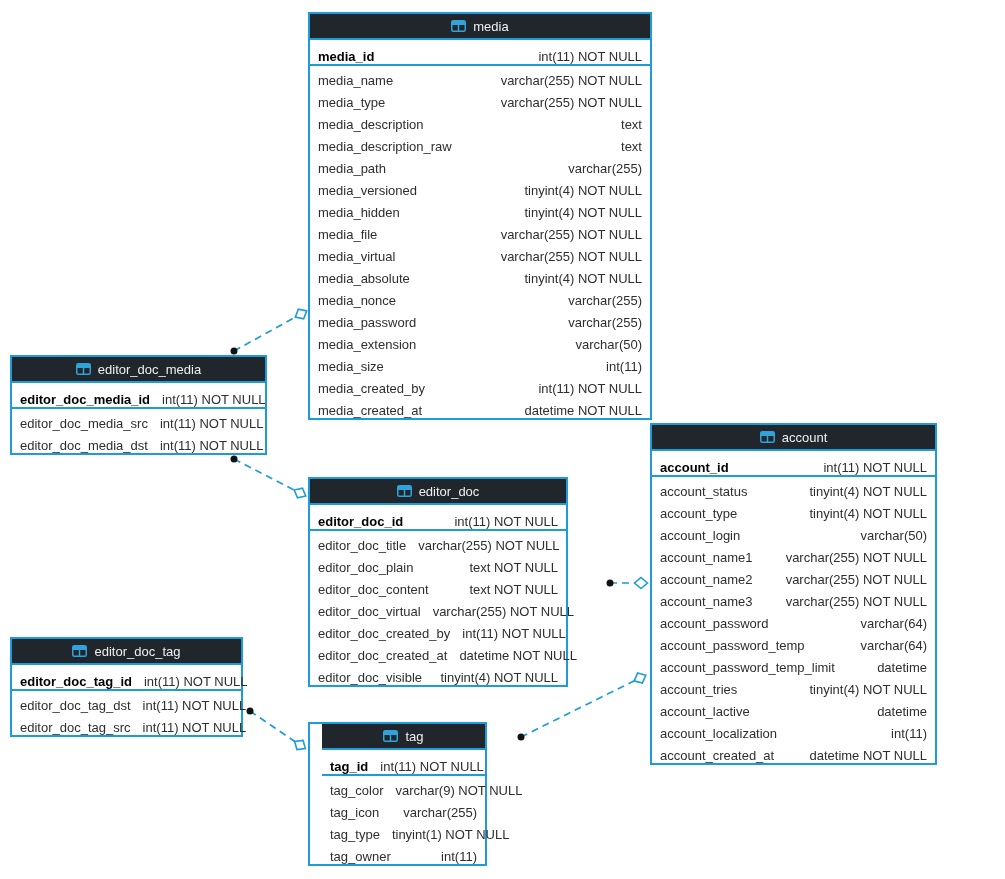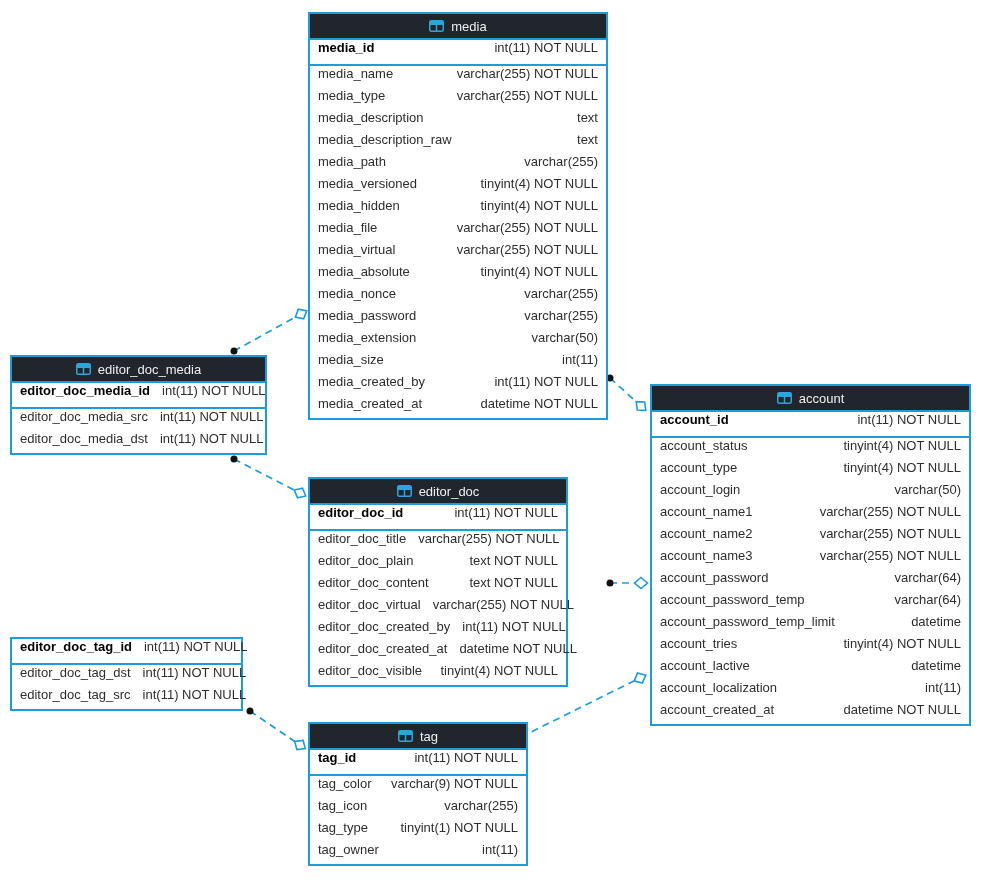--- a/index.html
+++ b/index.html
@@ -12,34 +12,34 @@
     position:absolute;background:#ffffff;border:2px solid #1e9cd7;
     box-sizing:border-box;color:#2e2e2e;font-size:13px;z-index:2;
   }
   .thead{
     height:26px;background:#21262c;color:#efefef;border-bottom:2px solid #1e9cd7;
     display:flex;align-items:center;justify-content:center;gap:7px;
     font-size:13px;box-sizing:border-box;
   }
   .ticon{display:flex;align-items:center;}
   .trow{
-    height:22px;display:flex;align-items:flex-start;justify-content:space-between;
+    height:22px;display:flex;align-items:flex-end;justify-content:space-between;
     padding:0 8px;box-sizing:border-box;white-space:nowrap;
   }
   .trow.pk{height:26px;border-bottom:2px solid #1e9cd7;}
   .trow.pk .cname{font-weight:700;color:#000;}
   .cname{margin-right:12px;}
   .ctype{margin-left:auto;text-align:right;}
   
-  #t-media{left:308px;top:12px;width:300px;}
+  #t-media{left:308px;top:12px;width:344px;}
   #t-editor_doc_media{left:10px;top:355px;width:257px;}
   #t-editor_doc{left:308px;top:477px;width:260px;}
   #t-editor_doc_tag{left:10px;top:637px;width:233px;}
-  #t-tag{left:308px;top:722px;width:220px;}
-  #t-account{left:650px;top:384px;width:321px;}
+  #t-tag{left:308px;top:722px;width:179px;padding-left:12px;}
+  #t-account{left:650px;top:423px;width:287px;}
   .rel-line{stroke:#1e9cd7;stroke-width:1.7;stroke-dasharray:7 5;fill:none;}
   .rel-dot{fill:#121212;stroke:none;}
   .rel-diamond{fill:#ffffff;stroke:#1e9cd7;stroke-width:1.6;}
 </style>
 </head>
 <body>
 
 <div id="canvas">
 
   <svg id="wires">
@@ -226,20 +226,30 @@
           <span class="ctype">datetime NOT NULL</span>
         </div>
         <div class="trow">
           <span class="cname">editor_doc_visible</span>
           <span class="ctype">tinyint(4) NOT NULL</span>
         </div>
       </div>
   </div>
 
   <div class="tbox" id="t-editor_doc_tag">
+    <div class="thead">
+      <span class="ticon">
+        <svg width="15" height="12" viewBox="0 0 15 12">
+          <rect x="0.75" y="0.75" width="13.5" height="10.5" rx="1.5" fill="none" stroke="#2ea4da" stroke-width="1.5"></rect>
+          <rect x="1" y="1" width="13" height="4" fill="#2ea4da"></rect>
+          <line x1="7.5" y1="5" x2="7.5" y2="11" stroke="#2ea4da" stroke-width="1.5"></line>
+        </svg>
+      </span>
+      <span>editor_doc_tag</span>
+    </div>
     <div class="tbody">
         <div class="trow pk">
           <span class="cname">editor_doc_tag_id</span>
           <span class="ctype">int(11) NOT NULL</span>
         </div>
         <div class="trow">
           <span class="cname">editor_doc_tag_dst</span>
           <span class="ctype">int(11) NOT NULL</span>
         </div>
         <div class="trow">

